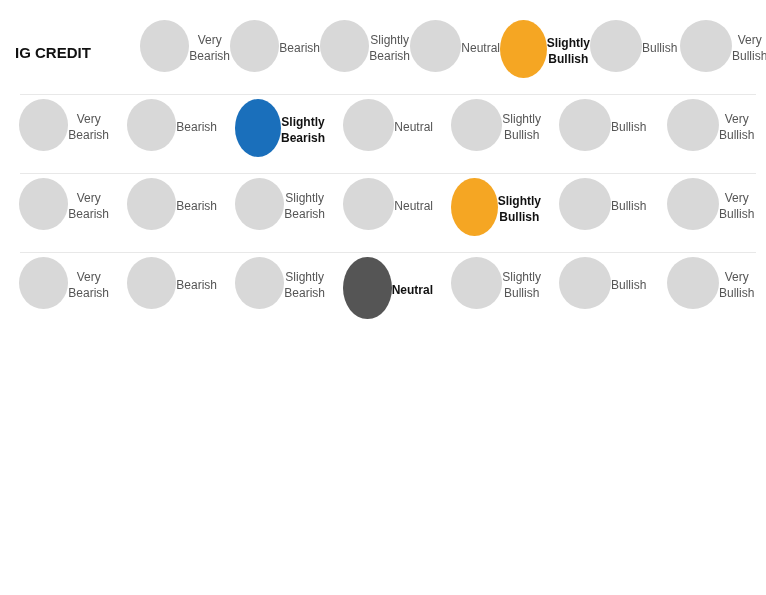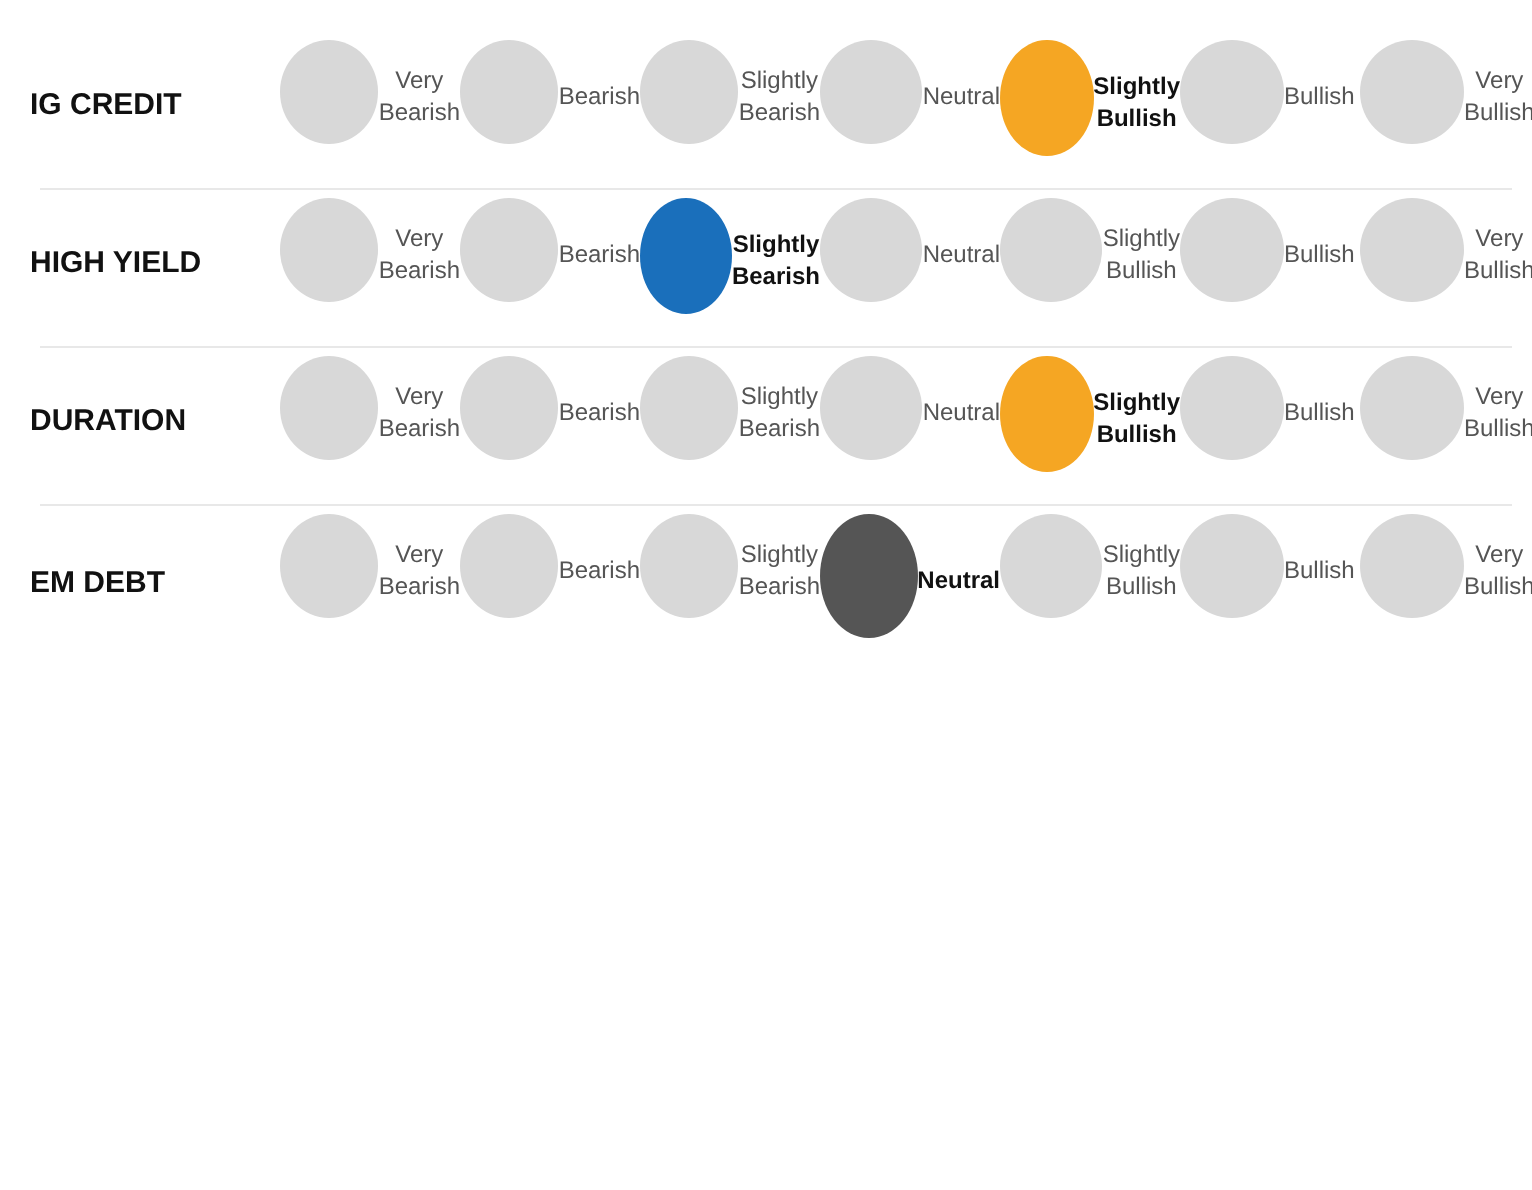--- a/index.html
+++ b/index.html
@@ -122,21 +122,20 @@
           <div class="circle-label">Bullish</div>
         </div>
         <div class="circle-item">
           <div class="circle"></div>
           <div class="circle-label">Very<br>Bullish</div>
         </div>
       </div>
     </div>
     <hr class="divider">
     <div class="row">
-      <div class="category-label">HIGH YIELD</div>
       <div class="circles-group">
         <div class="circle-item">
           <div class="circle"></div>
           <div class="circle-label">Very<br>Bearish</div>
         </div>
         <div class="circle-item">
           <div class="circle"></div>
           <div class="circle-label">Bearish</div>
         </div>
         <div class="circle-item">
@@ -156,21 +155,20 @@
           <div class="circle-label">Bullish</div>
         </div>
         <div class="circle-item">
           <div class="circle"></div>
           <div class="circle-label">Very<br>Bullish</div>
         </div>
       </div>
     </div>
     <hr class="divider">
     <div class="row">
-      <div class="category-label">DURATION</div>
       <div class="circles-group">
         <div class="circle-item">
           <div class="circle"></div>
           <div class="circle-label">Very<br>Bearish</div>
         </div>
         <div class="circle-item">
           <div class="circle"></div>
           <div class="circle-label">Bearish</div>
         </div>
         <div class="circle-item">
@@ -190,21 +188,20 @@
           <div class="circle-label">Bullish</div>
         </div>
         <div class="circle-item">
           <div class="circle"></div>
           <div class="circle-label">Very<br>Bullish</div>
         </div>
       </div>
     </div>
     <hr class="divider">
     <div class="row">
-      <div class="category-label">EM DEBT</div>
       <div class="circles-group">
         <div class="circle-item">
           <div class="circle"></div>
           <div class="circle-label">Very<br>Bearish</div>
         </div>
         <div class="circle-item">
           <div class="circle"></div>
           <div class="circle-label">Bearish</div>
         </div>
         <div class="circle-item">

